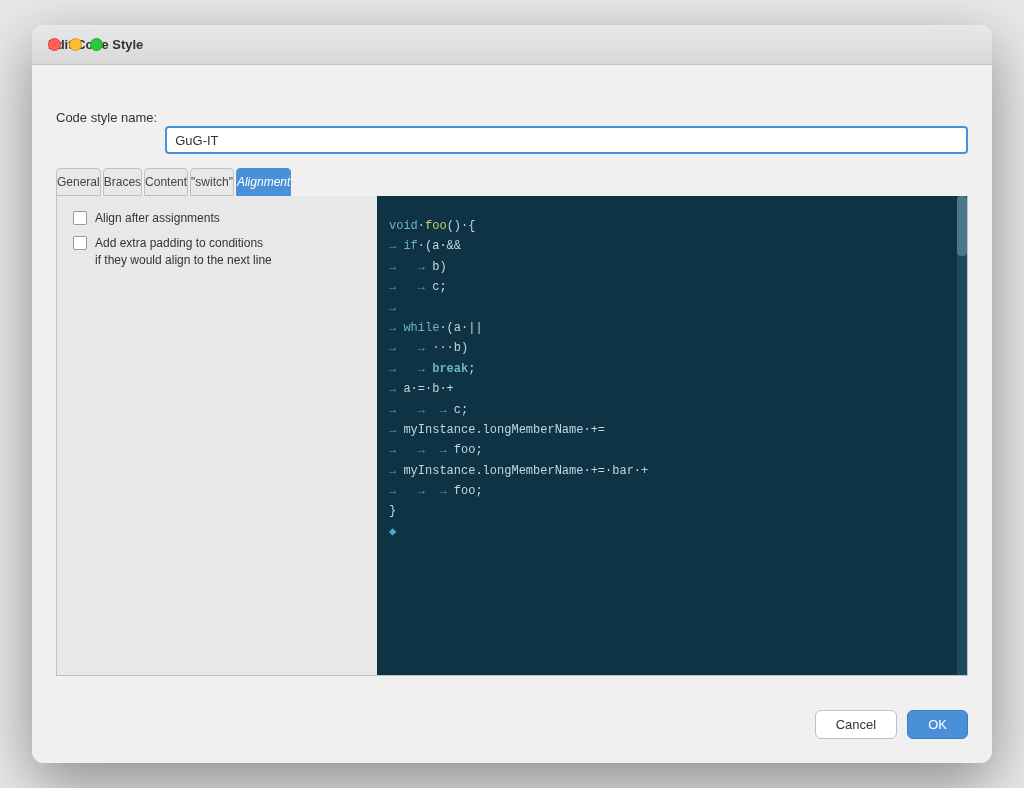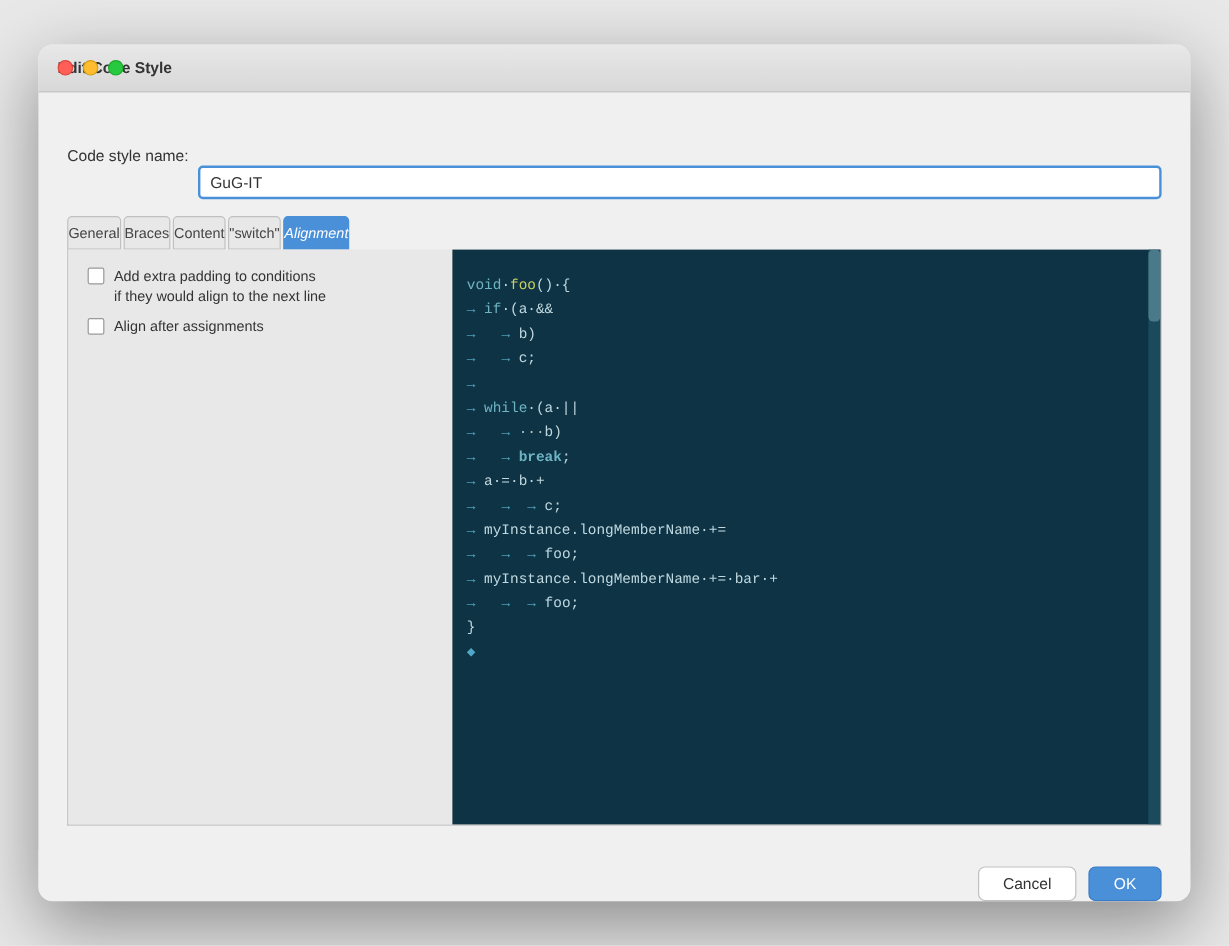--- a/index.html
+++ b/index.html
@@ -198,21 +198,21 @@
     .kw-while { color: #6eb4c4; }
     .kw-break { color: #6eb4c4; font-weight: bold; }
     .kw-arrow { color: #50a0b8; }
     .kw-dots { color: #c0c0c0; }
     .kw-diamond { color: #50a8c8; }
     .code-text { color: #c0d8e0; }
 
     .dialog-footer {
       display: flex;
       justify-content: flex-end;
-      padding: 14px 24px 0;
+      padding: 14px 24px 24px;
       gap: 10px;
       background: #f0f0f0;
     }
 
     .btn {
       padding: 6px 20px;
       font-size: 13px;
       border-radius: 6px;
       cursor: pointer;
       font-weight: 400;
@@ -258,25 +258,25 @@
       <div class="tab">Content</div>
       <div class="tab">"switch"</div>
       <div class="tab active">Alignment</div>
     </div>
 
     <div class="main-content">
 
       <div class="left-panel">
         <div class="checkbox-row">
           <div class="checkbox-box"></div>
-          <span class="checkbox-label">Add extra padding to conditions<br>if they would align to the next line</span>
+          <span class="checkbox-label">Align after assignments</span>
         </div>
         <div class="checkbox-row">
           <div class="checkbox-box"></div>
-          <span class="checkbox-label">Align after assignments</span>
+          <span class="checkbox-label">Add extra padding to conditions<br>if they would align to the next line</span>
         </div>
       </div>
 
       <div class="right-panel">
         <div class="code-preview"><span class="kw-void">void</span><span class="code-text">·</span><span class="kw-fn">foo</span><span class="code-text">()·{</span>
 <span class="kw-arrow">→</span> <span class="kw-if">if</span><span class="code-text">·(a·&amp;&amp;</span>
 <span class="kw-arrow">→</span>   <span class="kw-arrow">→</span> <span class="code-text">b)</span>
 <span class="kw-arrow">→</span>   <span class="kw-arrow">→</span> <span class="code-text">c;</span>
 <span class="kw-arrow">→</span>
 <span class="kw-arrow">→</span> <span class="kw-while">while</span><span class="code-text">·(a·||</span>

